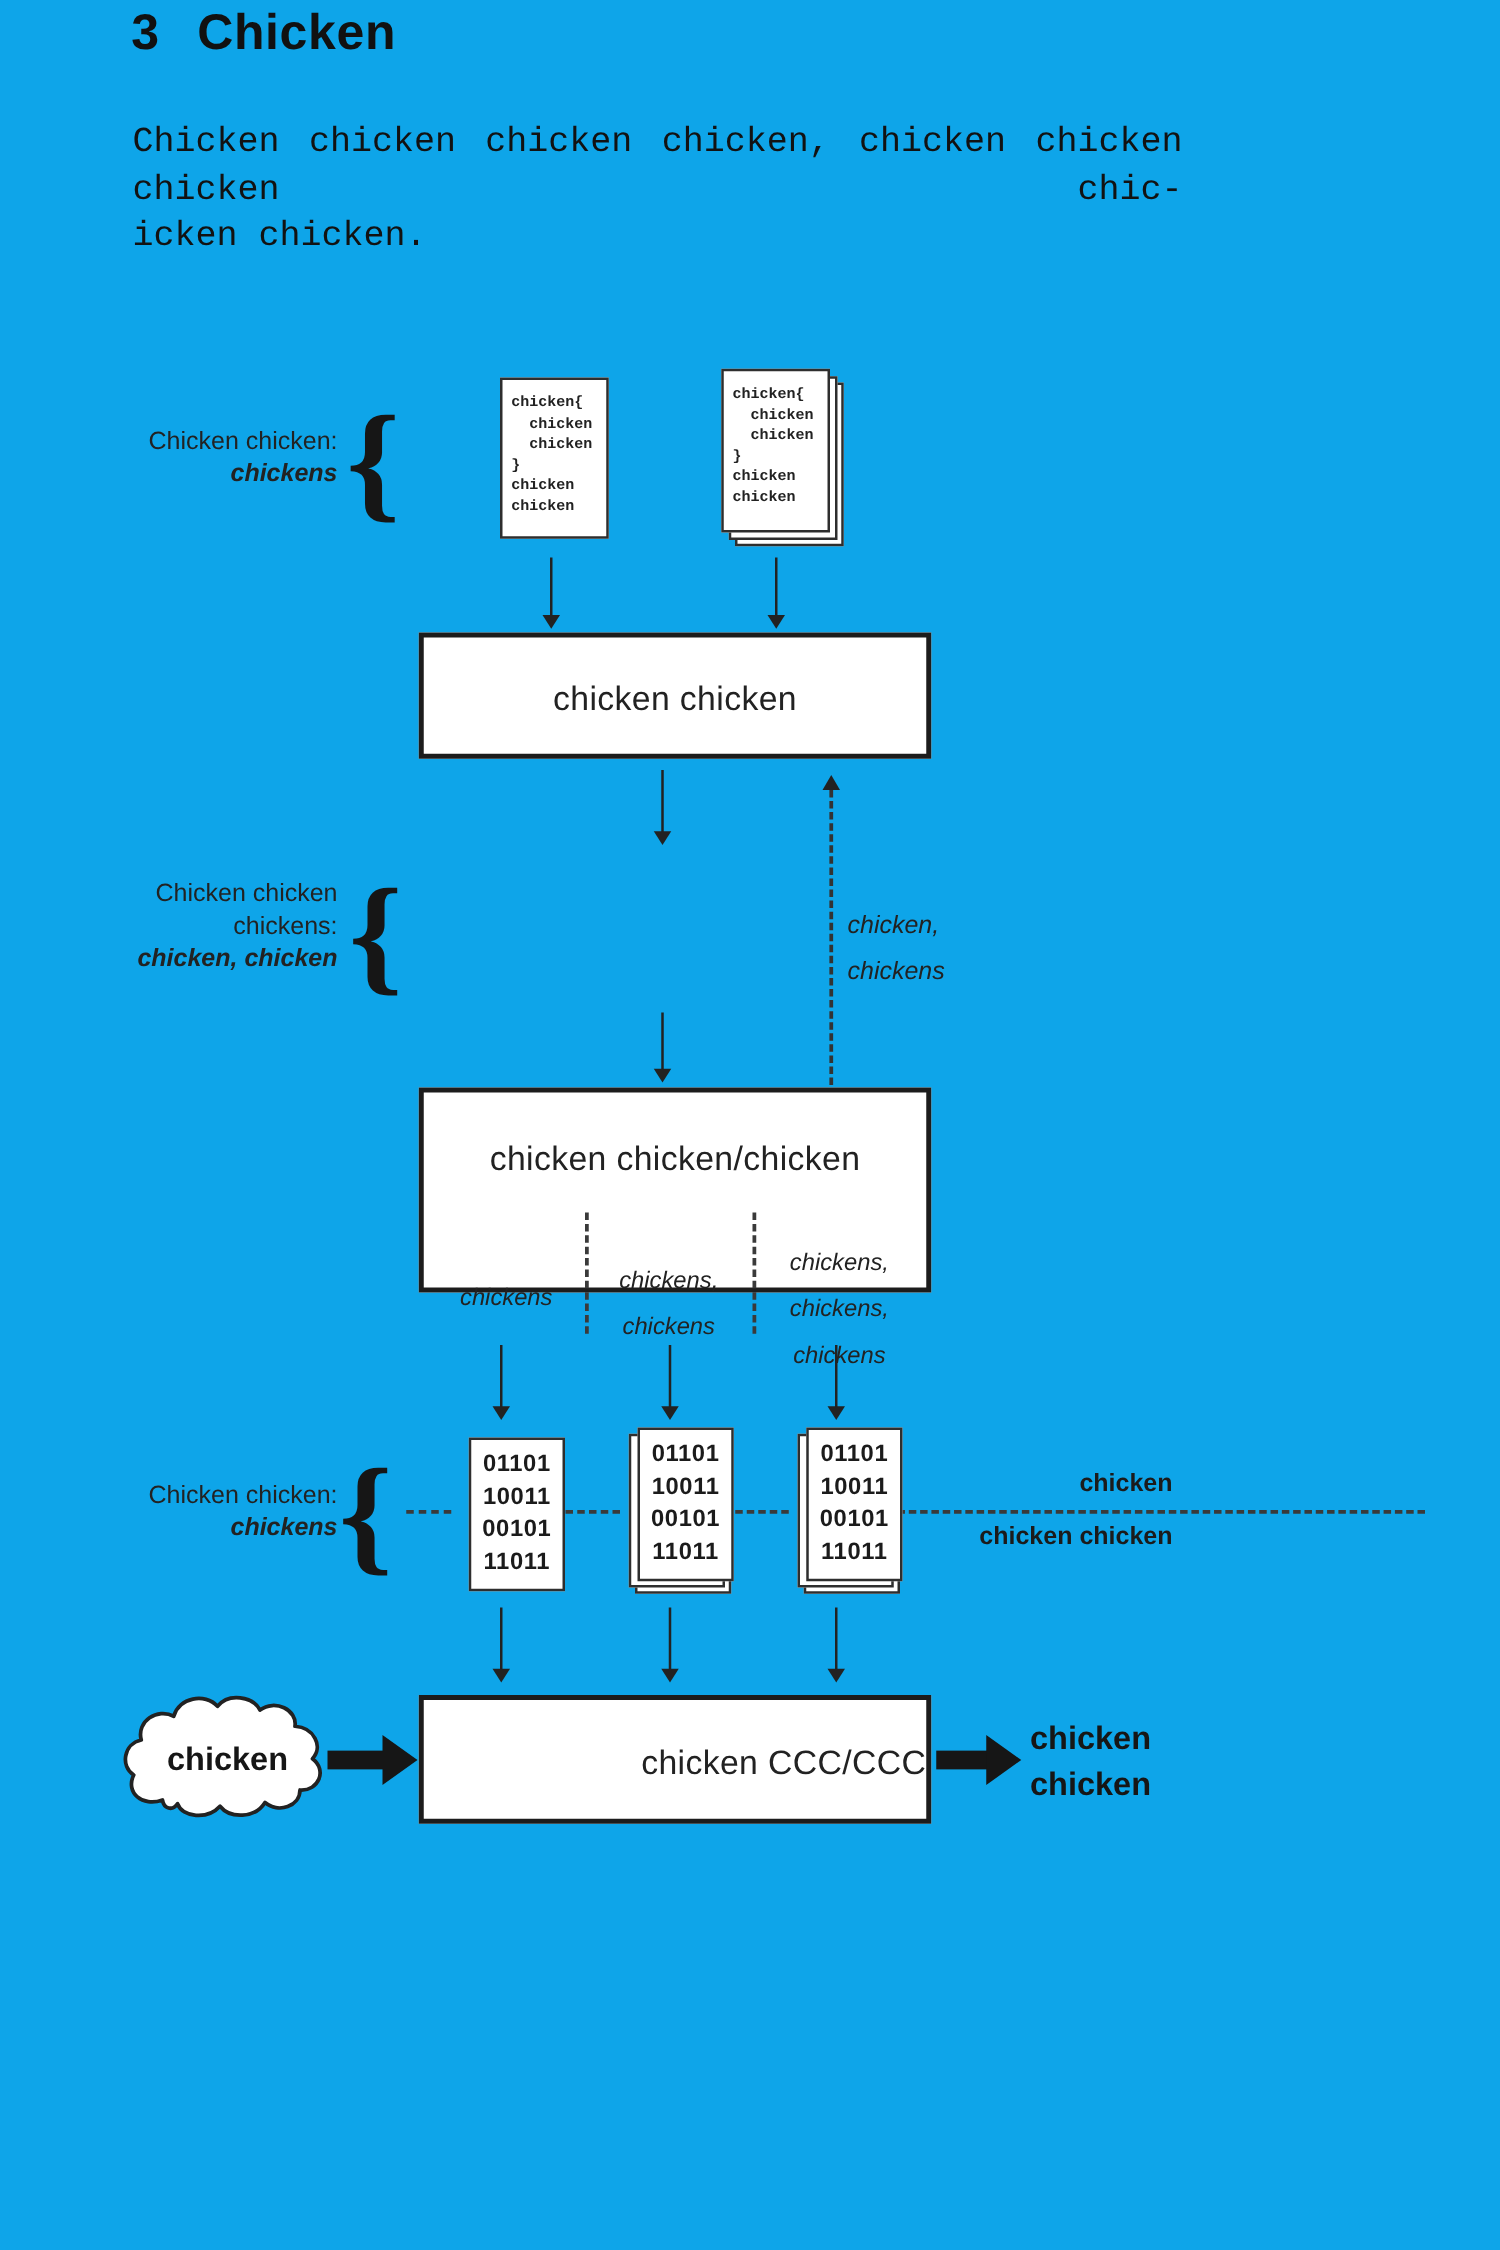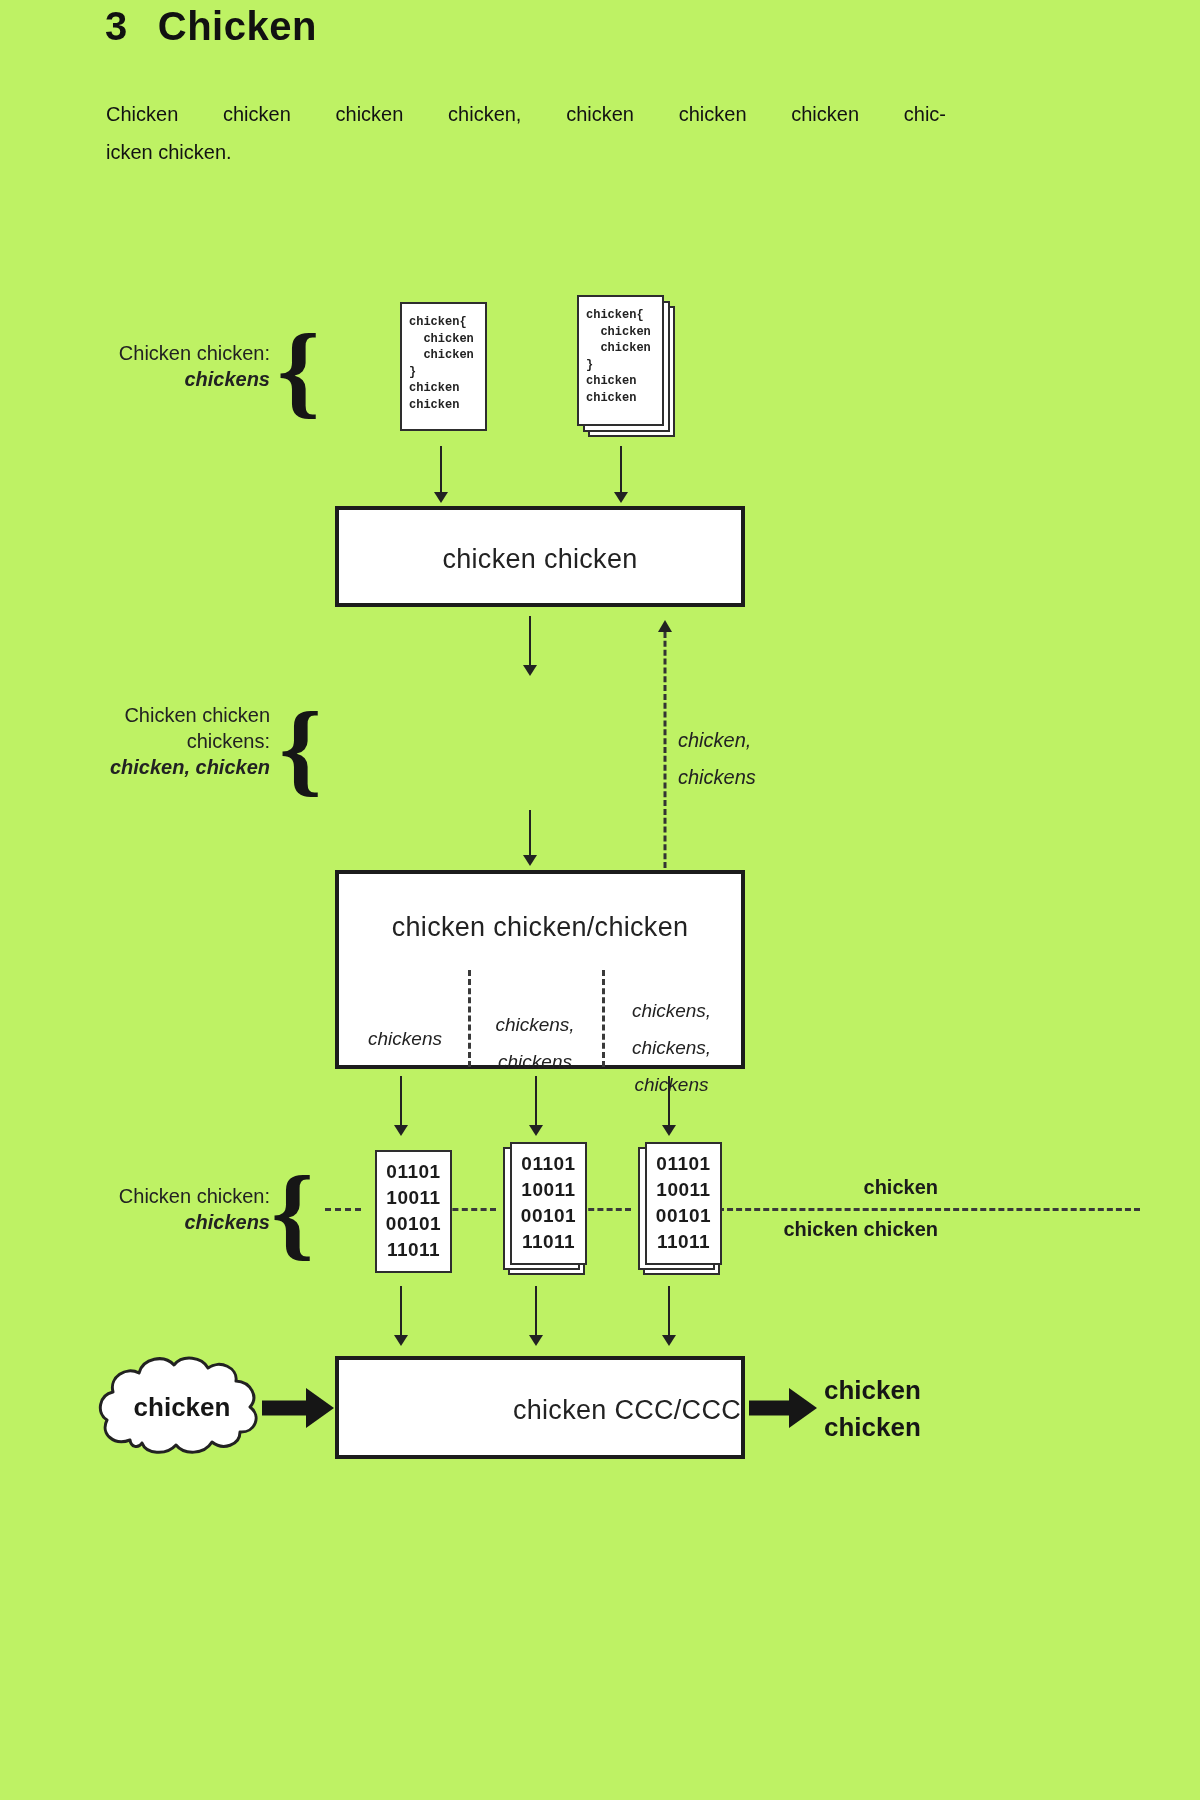--- a/index.html
+++ b/index.html
@@ -1,24 +1,24 @@
 <!DOCTYPE html>
 <html><head>
 <meta charset="utf-8">
 <style>
   html,body{margin:0;padding:0;background:#fff;}
-  .page{position:relative;width:1200px;height:1800px;background:#bef264;overflow:hidden;
+  .page{position:relative;width:1200px;height:1800px;background:#0ea5e9;overflow:hidden;
         font-family:"Liberation Sans",sans-serif;color:#1f1f1f;}
 
   
   .heading{position:absolute;left:105px;top:4px;font-size:40px;font-weight:700;
            font-family:"Liberation Sans",sans-serif;letter-spacing:0.5px;color:#111;}
   .heading .num{margin-right:30px;}
   .body-par{position:absolute;left:106px;top:96px;width:840px;
-            font-family:Liberation Sans, sans-serif;font-size:20px;line-height:37.5px;color:#121212;}
+            font-family:Liberation Mono, monospace;font-size:28px;line-height:37.5px;color:#121212;}
   .p-line{text-align:justify;text-align-last:justify;}
   .p-line.last{text-align-last:auto;}
   .it{font-style:italic;}
 
   
   .lbl{position:absolute;text-align:right;font-size:20px;line-height:26px;color:#222;}
   .lbl .b-it{font-weight:700;font-style:italic;}
   .brace{position:absolute;font-family:"Liberation Serif",serif;font-weight:700;
          font-size:104px;line-height:100px;color:#161616;transform:scaleX(1.05);}
 
@@ -140,21 +140,21 @@
     <div class="b-it">chicken, chicken</div>
   </div>
   <div class="brace" style="left:280px;top:698px;">{</div>
 
 
   <div class="arr" style="left:522px;top:810px;height:56px;">
       <div class="shaft"></div>
       <div class="head"></div>
     </div>
 
-  <div class="bigbox" style="left:335px;top:870px;width:410px;height:199px;">
+  <div class="bigbox" style="left:335px;top:870px;width:410px;height:164px;">
     <div class="title" style="top:38px;">chicken chicken/chicken</div>
     <div class="vdash" style="left:129px;top:96px;height:97px;"></div>
     <div class="vdash" style="left:263px;top:96px;height:97px;"></div>
     <div class="col-lbl prelines" style="left:6px;top:146px;width:120px;">chickens</div>
     <div class="col-lbl prelines" style="left:133px;top:132px;width:126px;">chickens,
 chickens</div>
     <div class="col-lbl prelines" style="left:267px;top:118px;width:131px;">chickens,
 chickens,
 chickens</div>
   </div>

